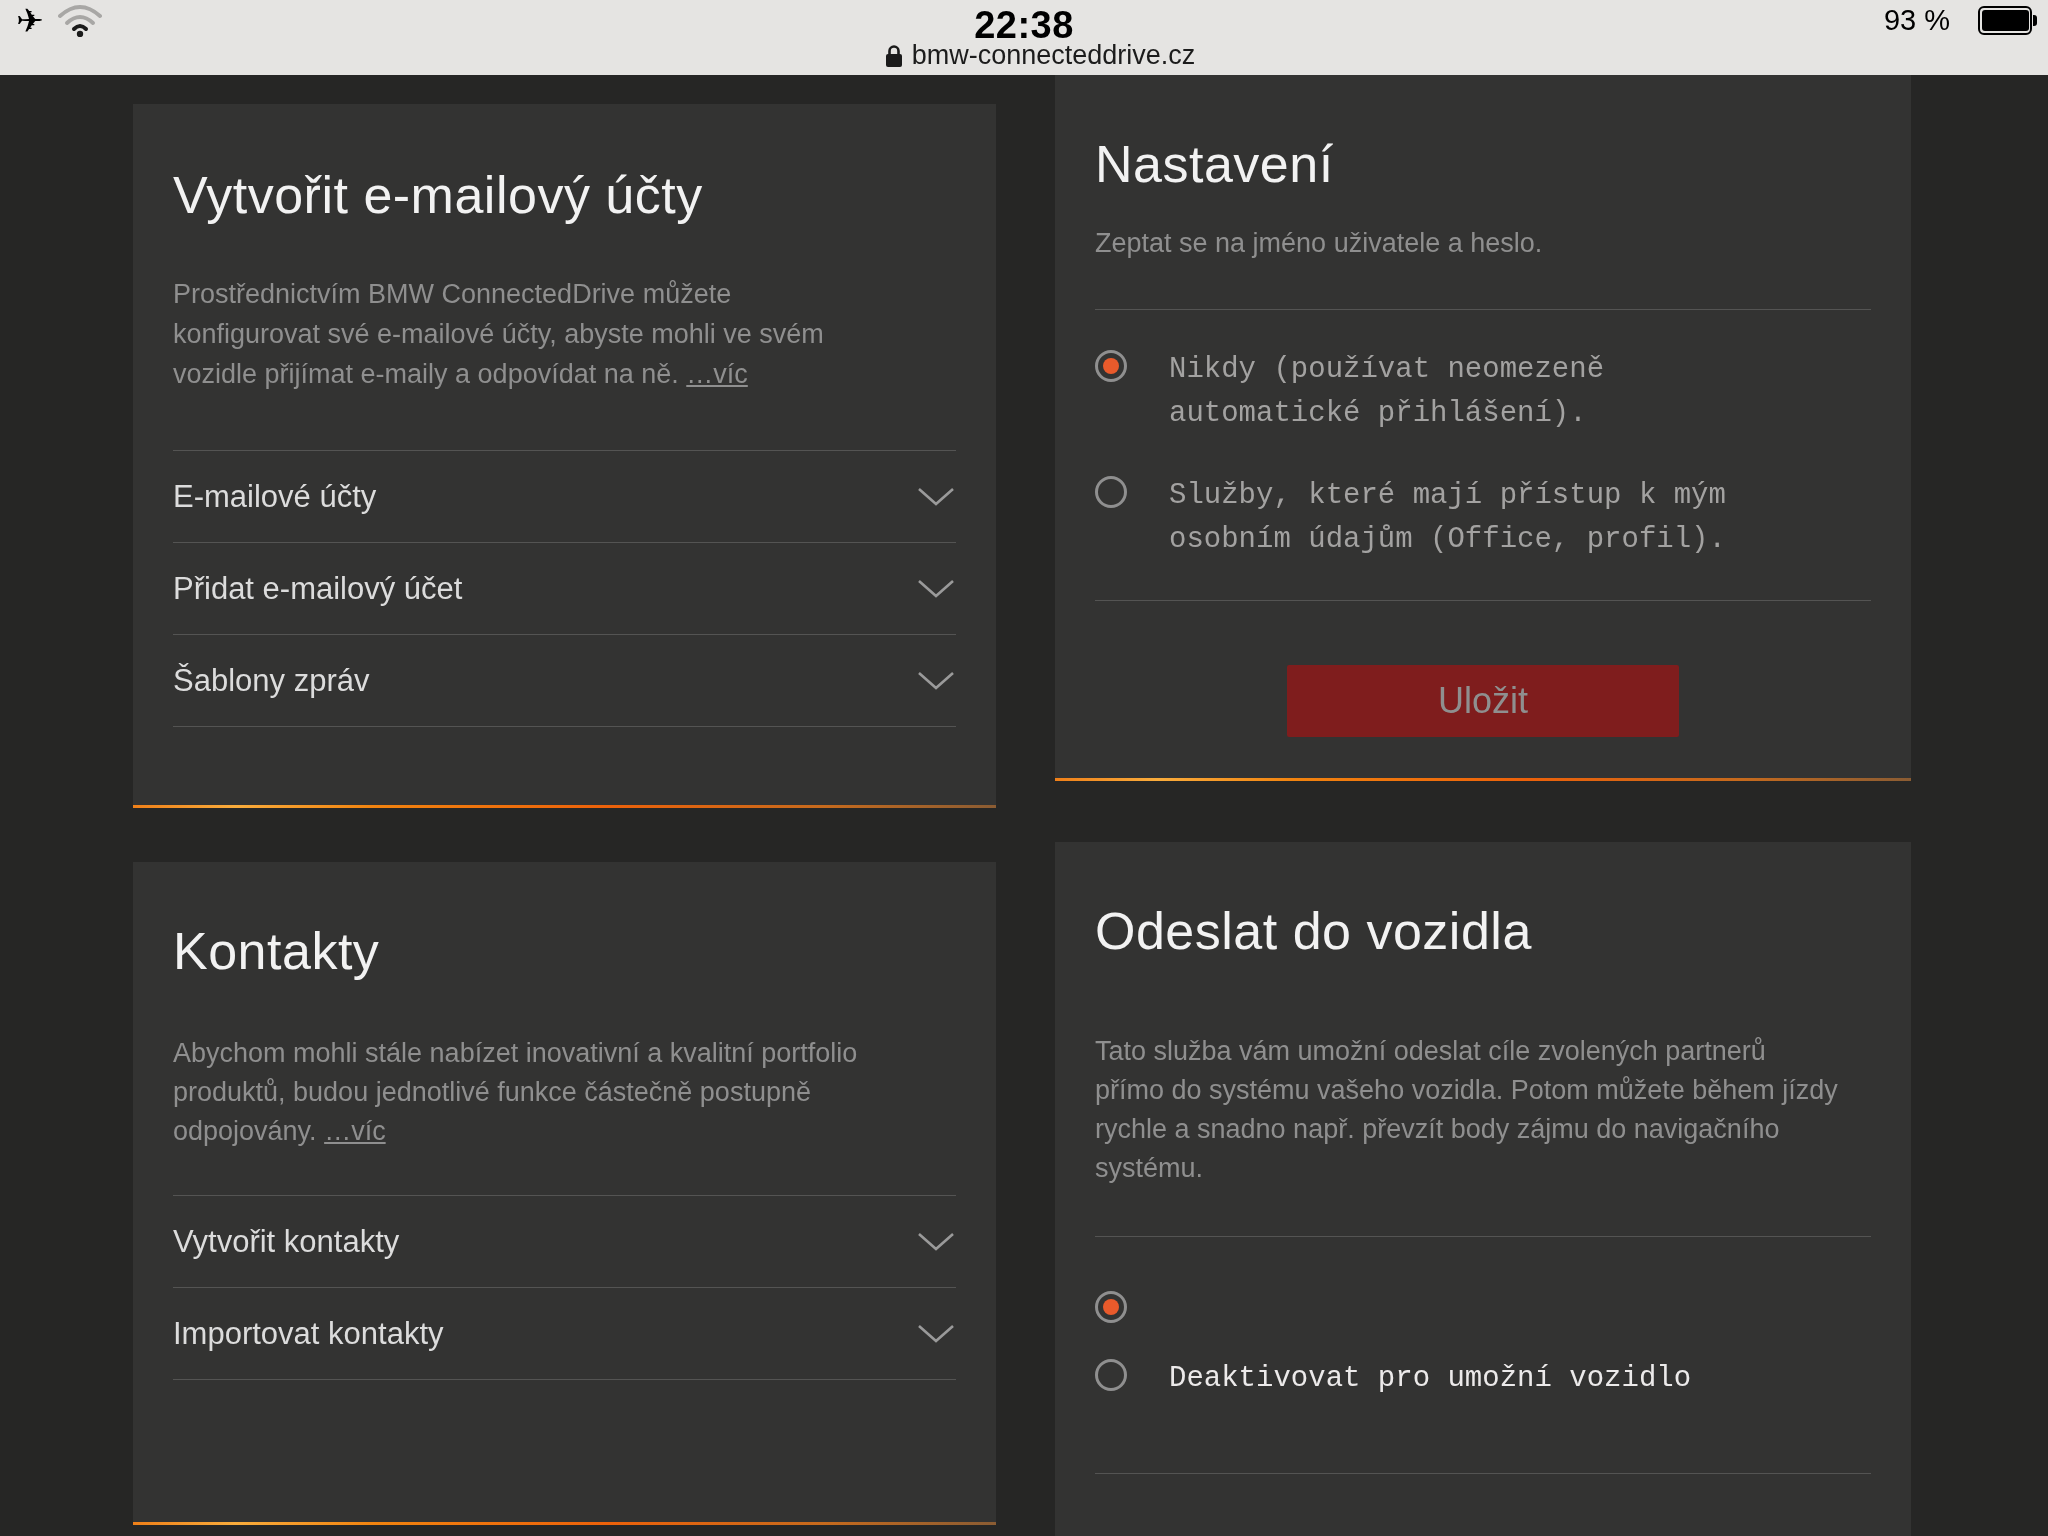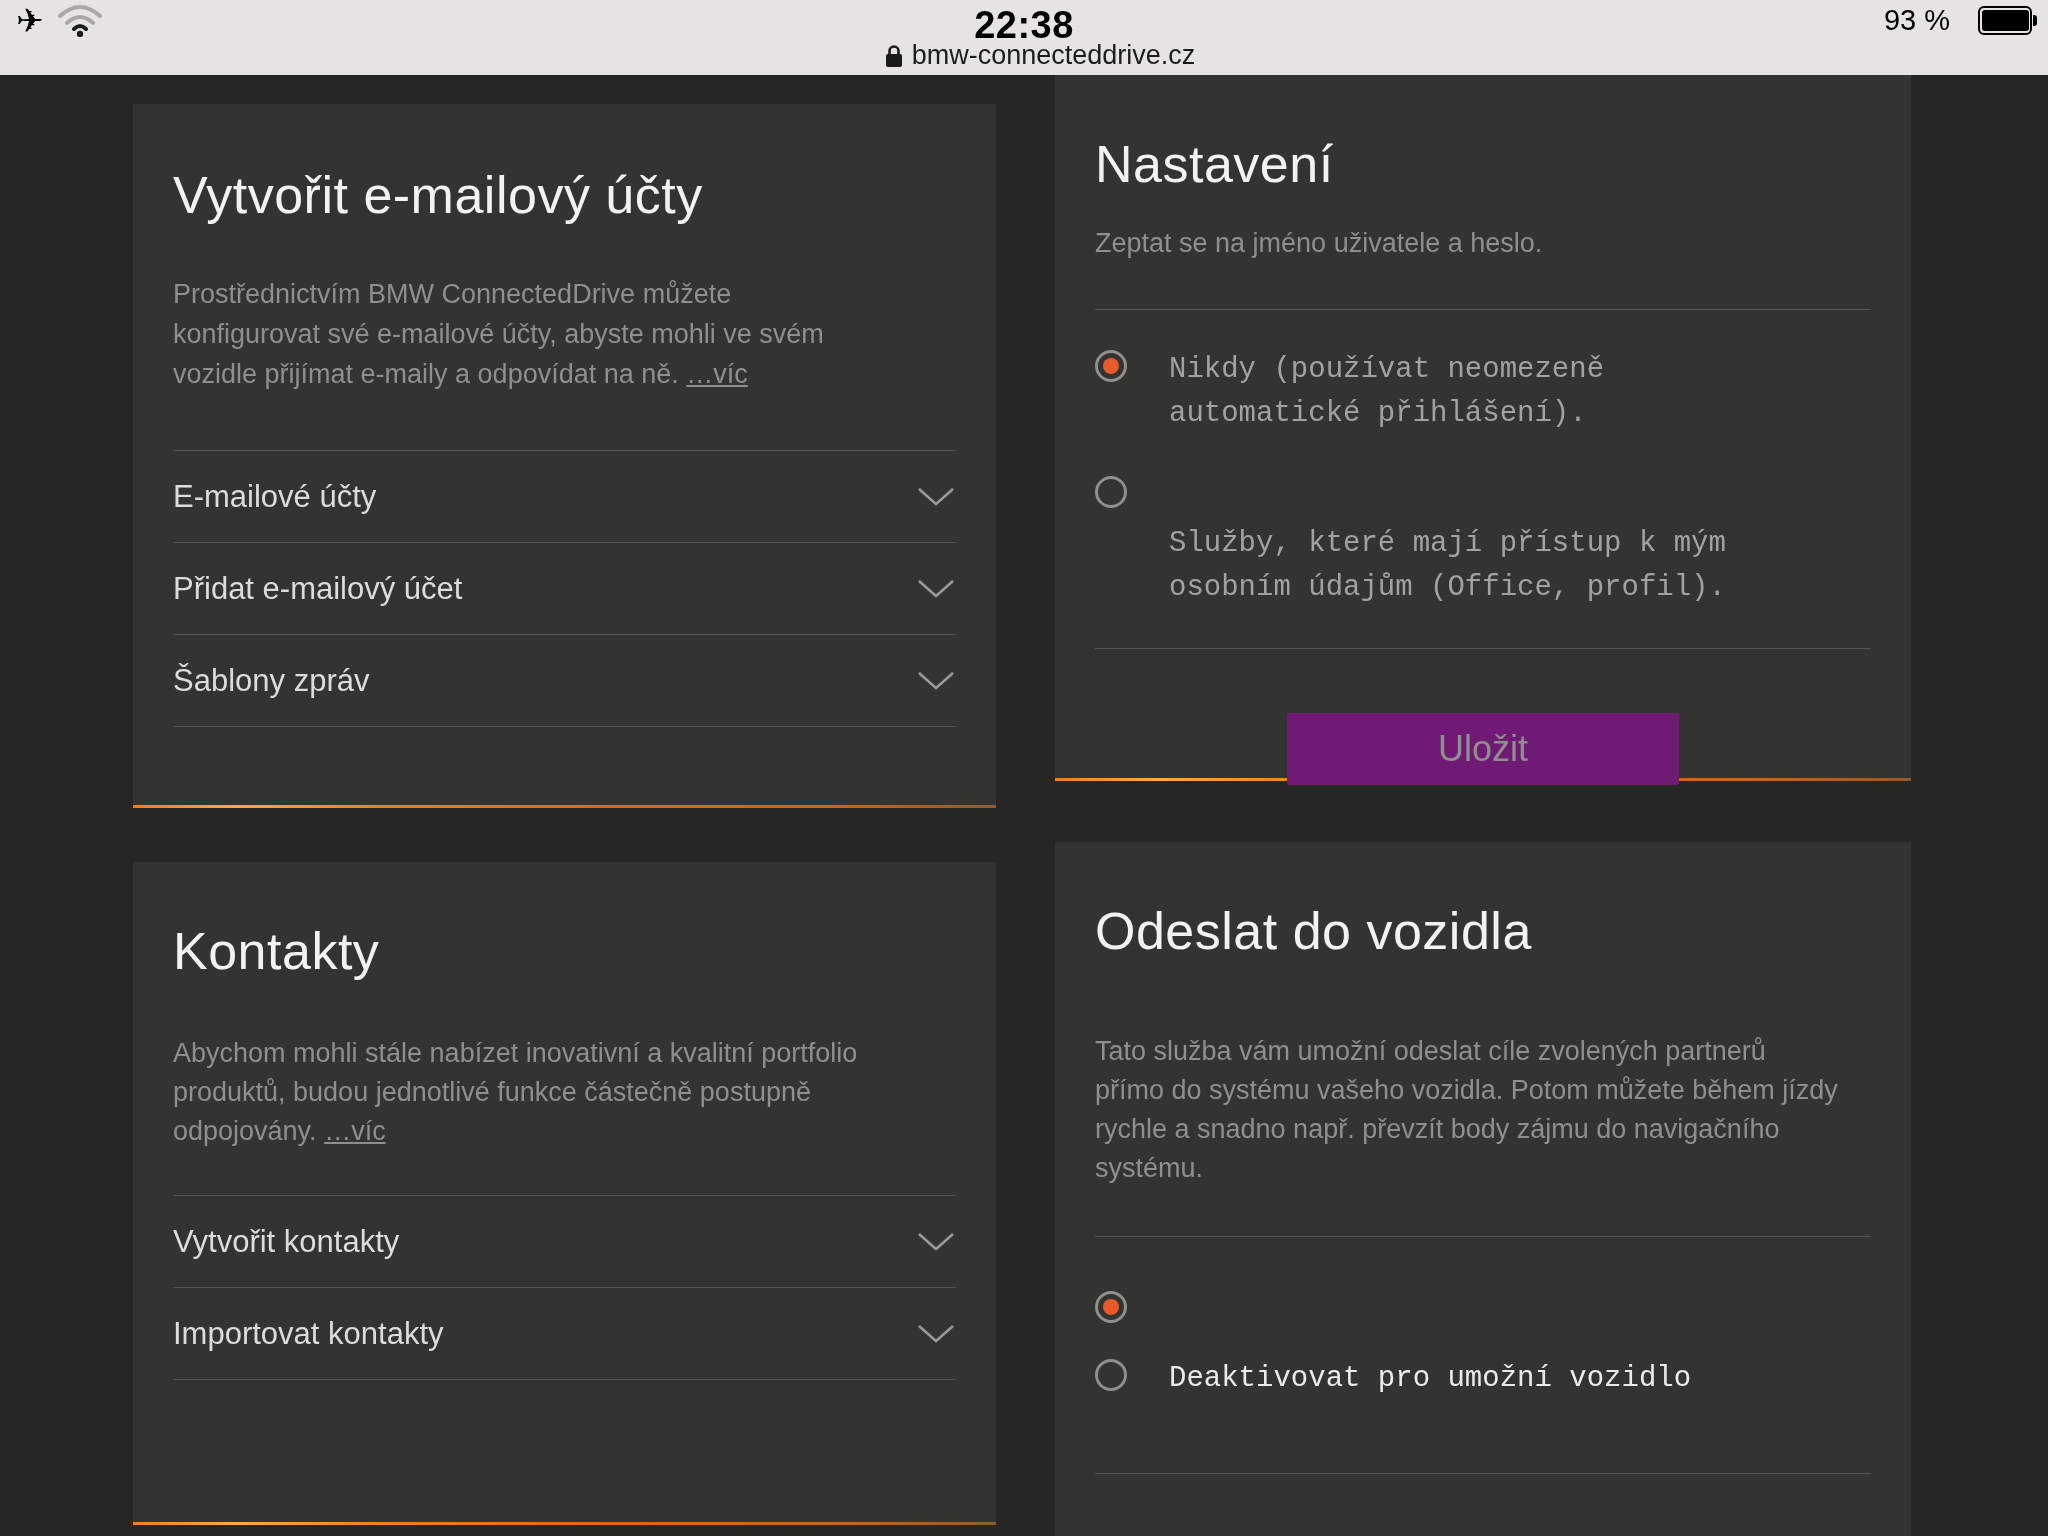--- a/index.html
+++ b/index.html
@@ -63,21 +63,21 @@
   }
   .radio.selected::after{
     content:"";position:absolute;left:50%;top:50%;width:16px;height:16px;
     margin:-8px 0 0 -8px;border-radius:50%;background:#e95a2b;
   }
   .opt-label{margin-left:42px;font-size:29px;line-height:44px;font-family:Liberation Mono, monospace;}
   .opt-gray .opt-label{color:#a3a2a1;}
   .opt-white .opt-label{color:#eceaea;}
   .save-btn{
     display:block;margin:0 auto;width:392px;height:72px;
-    background:#701a75;border:none;border-radius:2px;
+    background:#7f1d1d;border:none;border-radius:2px;
     color:#8f8f8f;font-size:36px;font-weight:300;
     font-family:"Liberation Sans","DejaVu Sans",sans-serif;cursor:pointer;
   }
 </style>
 </head>
 <body>
 
 <div class="statusbar">
   <div class="sb-left">
     <span class="airplane">✈</span>
@@ -139,21 +139,21 @@
     <h1 class="card-title">Nastavení</h1>
     <p class="card-desc" style="margin-top:28px;">Zeptat se na jméno uživatele a heslo.</p>
     <hr class="divider" style="margin-top:46px;">
     <div style="margin-top:38px;">
       <div class="opt-row opt-gray">
         <span class="radio selected"></span>
         <span class="opt-label" style="max-width:640px;">Nikdy (používat neomezeně automatické přihlášení).</span>
       </div>
       <div class="opt-row opt-gray">
         <span class="radio"></span>
-        <span class="opt-label" style="max-width:640px;margin-top:48px;">Služby, které mají přístup k mým osobním údajům (Office, profil).</span>
+        <span class="opt-label" style="max-width:640px;">Služby, které mají přístup k mým osobním údajům (Office, profil).</span>
       </div>
     </div>
     <hr class="divider" style="margin-top:12px;">
     <button class="save-btn" style="margin-top:64px;">Uložit</button>
   </div>
 </div>
 
 <div class="card" style="left:133px;top:862px;width:863px;height:663px;">
   <div class="card-inner" style="padding-top:58px;">
     <h1 class="card-title">Kontakty</h1>

